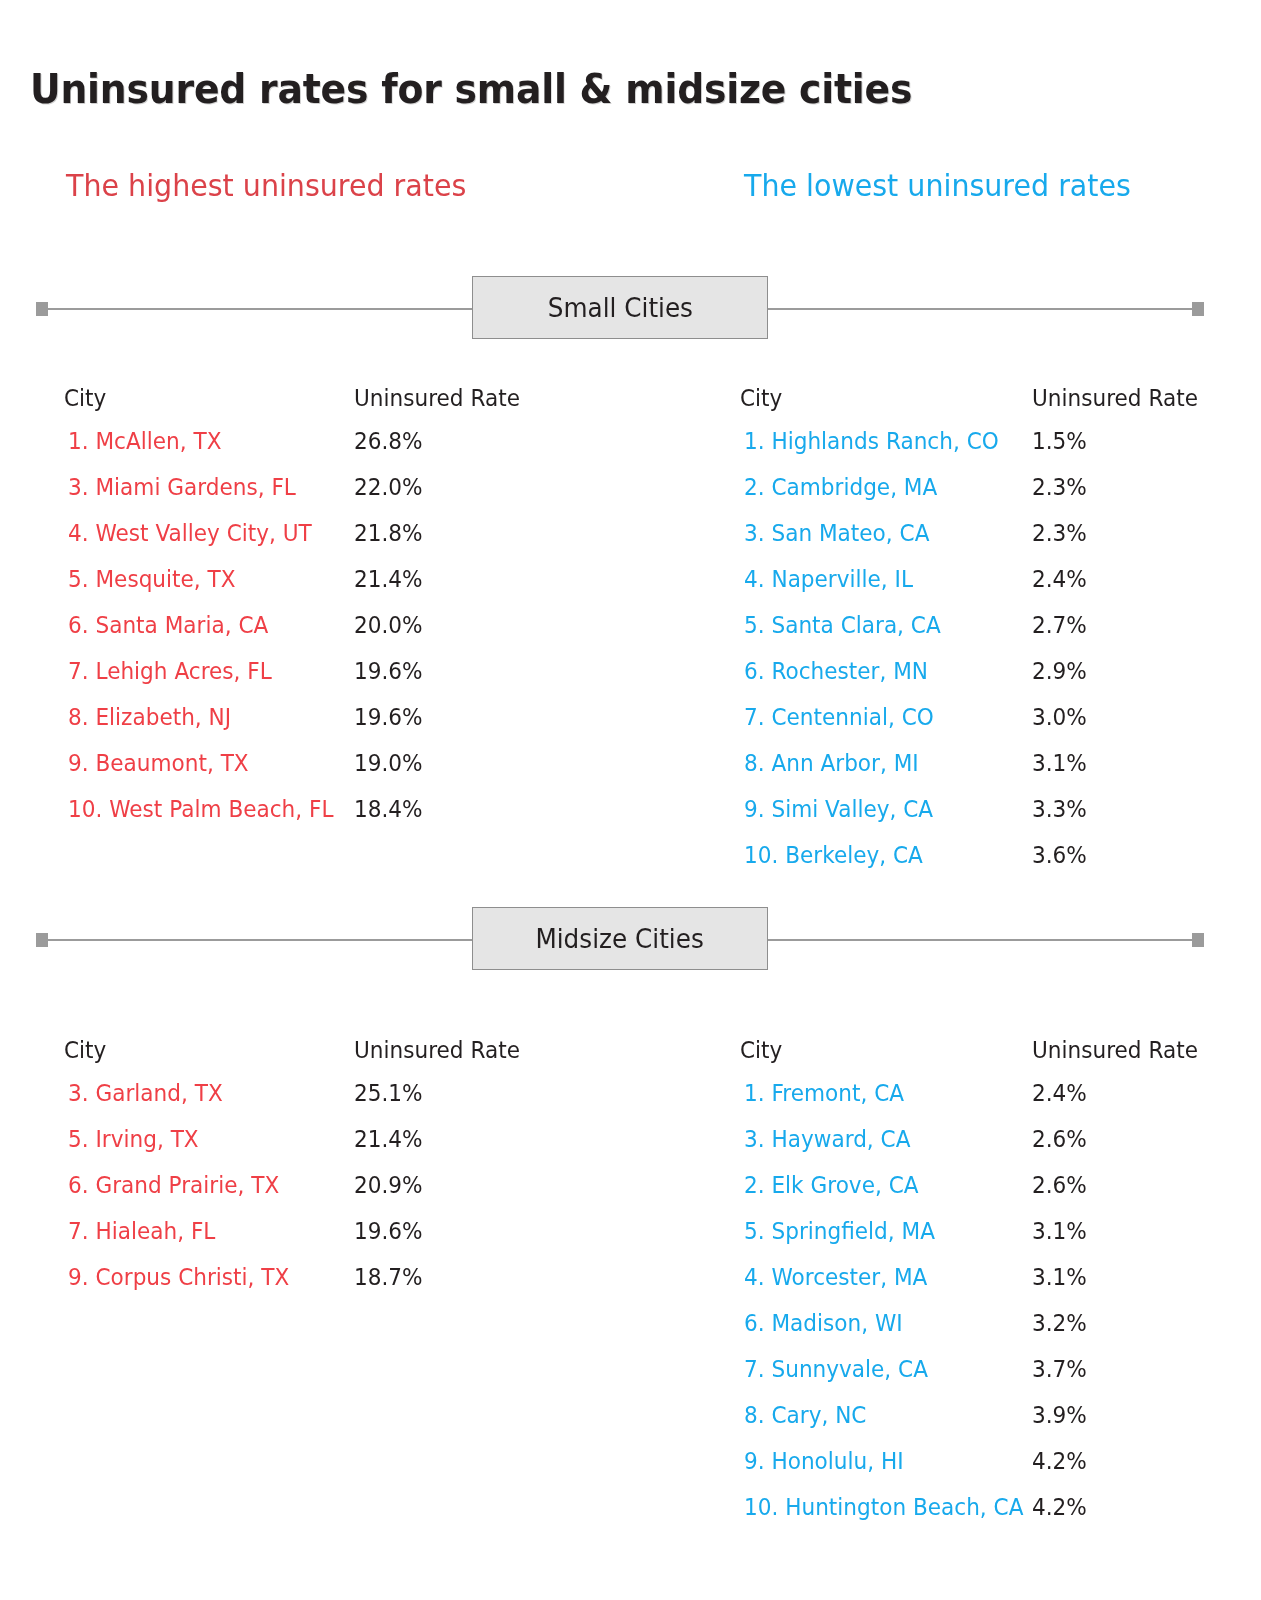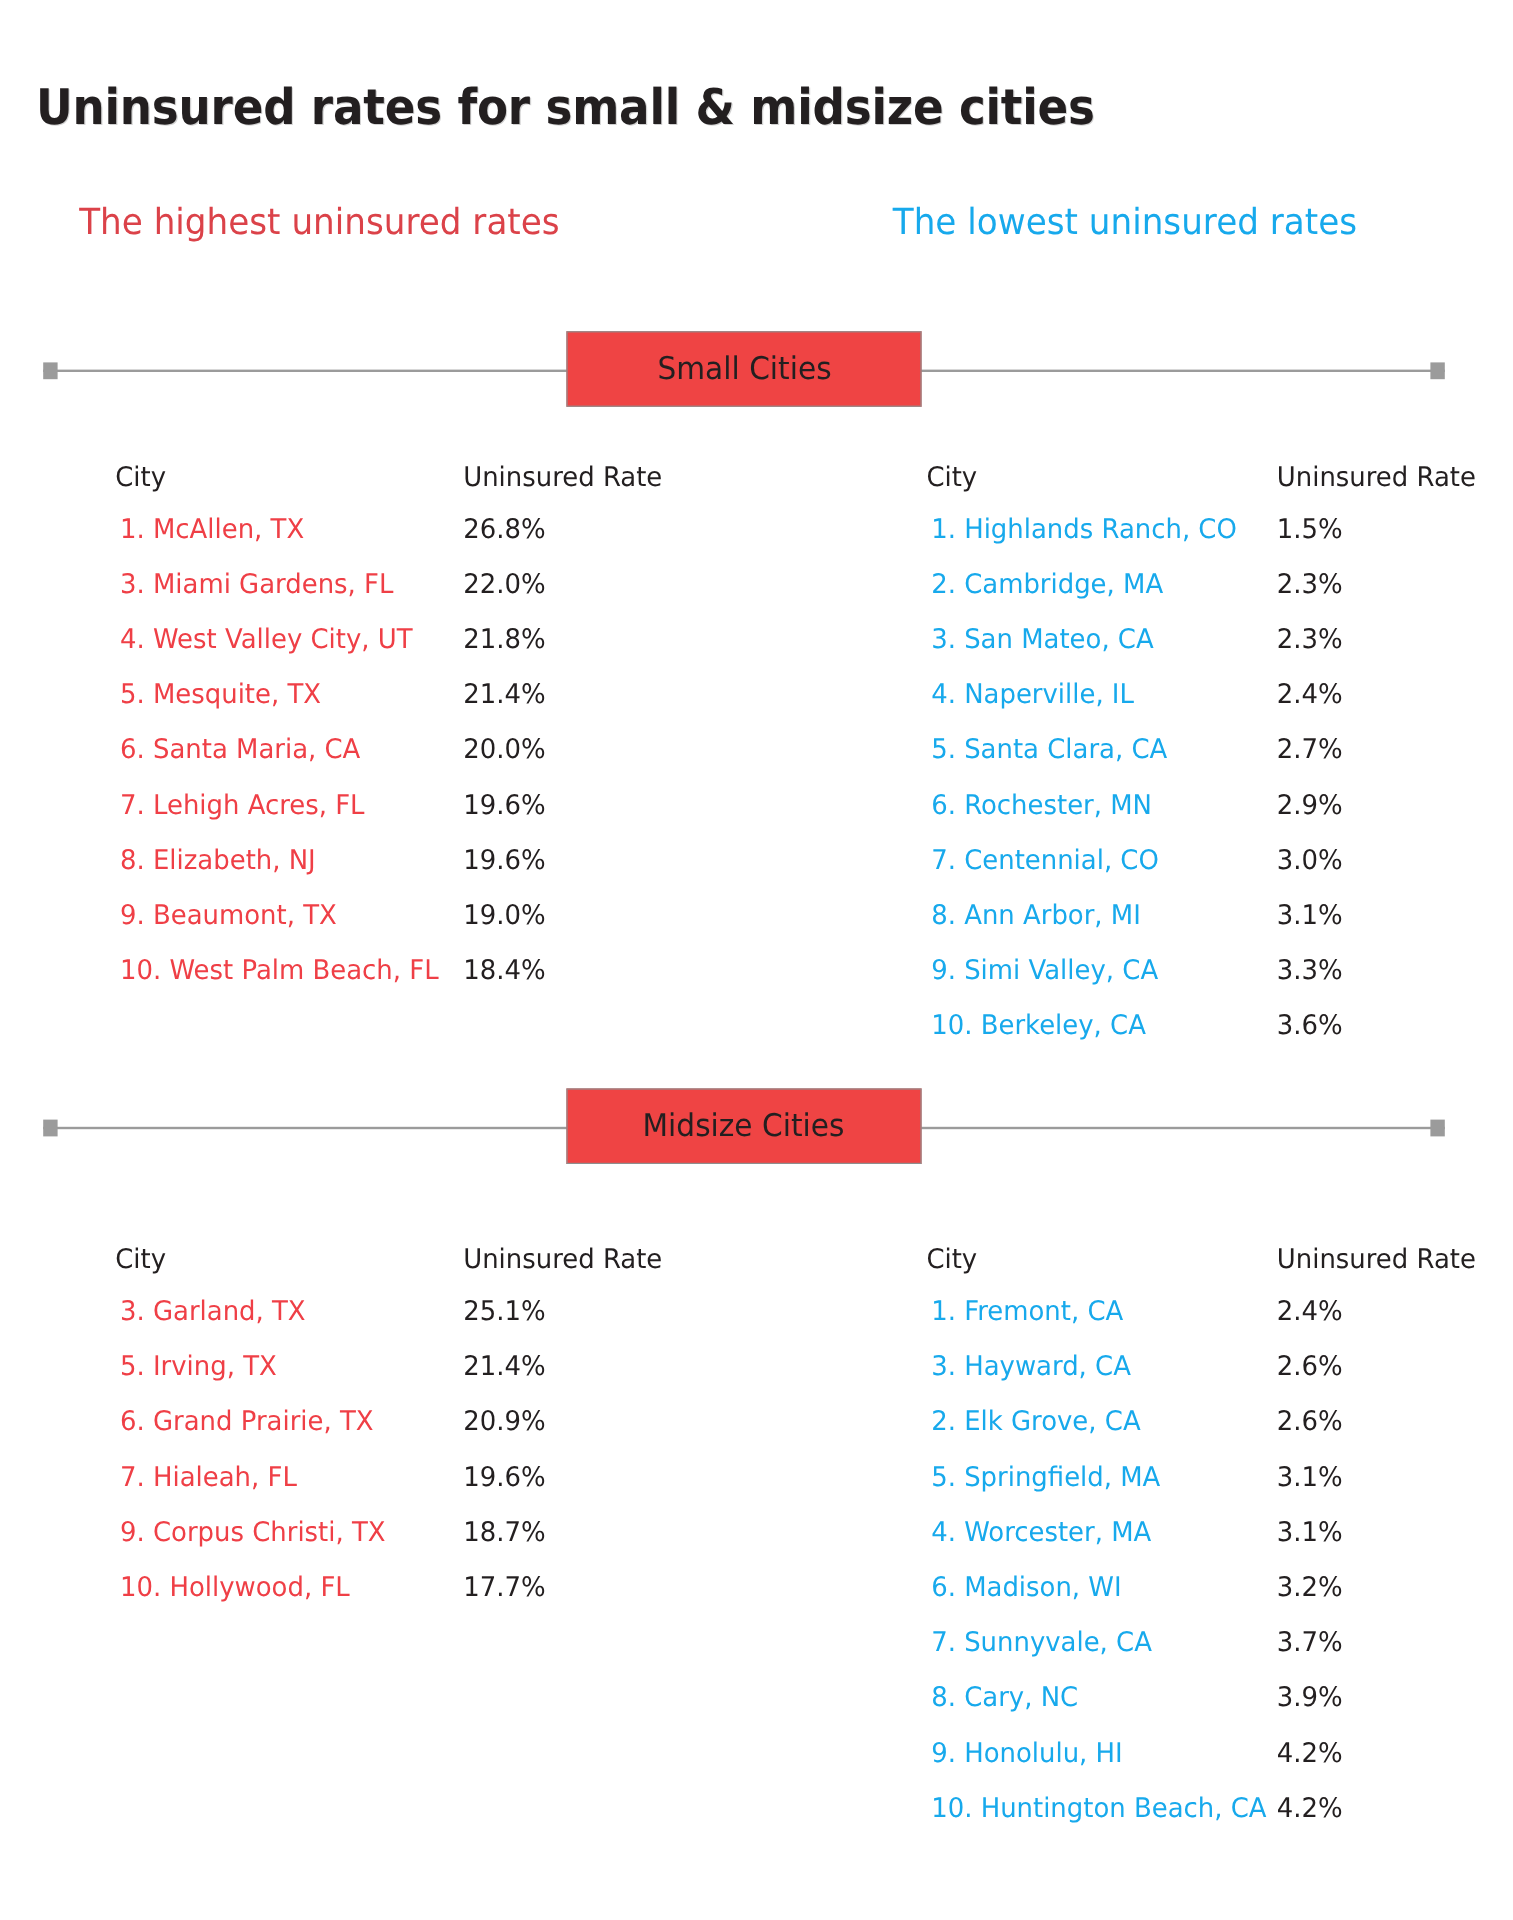--- a/index.html
+++ b/index.html
@@ -71,21 +71,21 @@
   .divider .cap.cap-right { right: 0; }
   .divider .label-box {
     position: absolute;
     left: 50%;
     transform: translateX(-50%);
     top: -32px;
     width: 296px;
     height: 63px;
     box-sizing: border-box;
     border: 1px solid #8e8e8e;
-    background: #ef4444;
+    background: #e5e5e5;
     display: flex;
     align-items: center;
     justify-content: center;
     font-size: 26px;
     color: #231f20;
   }
   .divider .label-box span { transform: scaleX(0.95); white-space: nowrap; }
 
   
   .table {
@@ -94,21 +94,20 @@
   }
   .table.left  { left: 64px;  width: 600px; }
   .table.right { left: 740px; width: 500px; }
 
   .table .thead,
   .table .row {
     position: relative;
     height: 46px;
     line-height: 46px;
     white-space: nowrap;
-    margin-left: 32px;
   }
   .table .thead { height: 40px; line-height: 40px; }
 
   .cell-city {
     position: absolute;
     left: 0;
     top: 0;
     transform: scaleX(0.96);
     transform-origin: left center;
   }
@@ -265,24 +264,20 @@
       <span class="cell-rate">20.9%</span>
     </div>
   <div class="row hi">
       <span class="cell-city">7. Hialeah, FL</span>
       <span class="cell-rate">19.6%</span>
     </div>
   <div class="row hi">
       <span class="cell-city">9. Corpus Christi, TX</span>
       <span class="cell-rate">18.7%</span>
     </div>
-  <div class="row hi">
-      <span class="cell-city">10. Hollywood, FL</span>
-      <span class="cell-rate">17.7%</span>
-    </div>
 </div>
 
 <div class="table right" style="top:1030px;">
   <div class="thead">
     <span class="cell-city" style="left:0">City</span>
     <span class="cell-rate">Uninsured Rate</span>
   </div>
   <div class="row lo">
       <span class="cell-city">1. Fremont, CA</span>
       <span class="cell-rate">2.4%</span>

